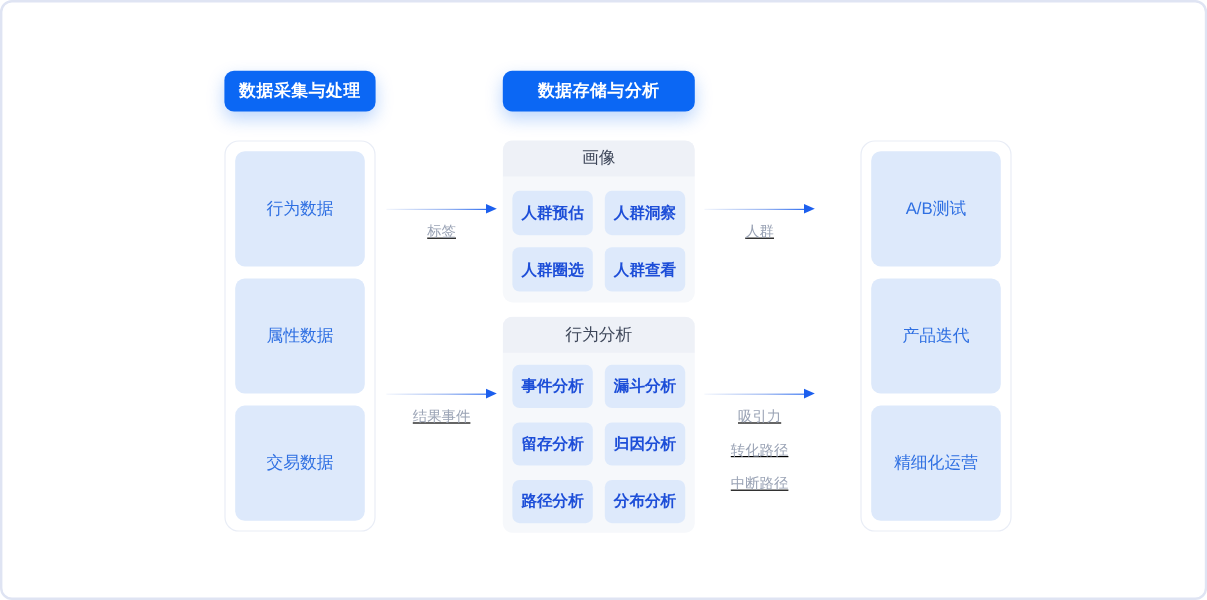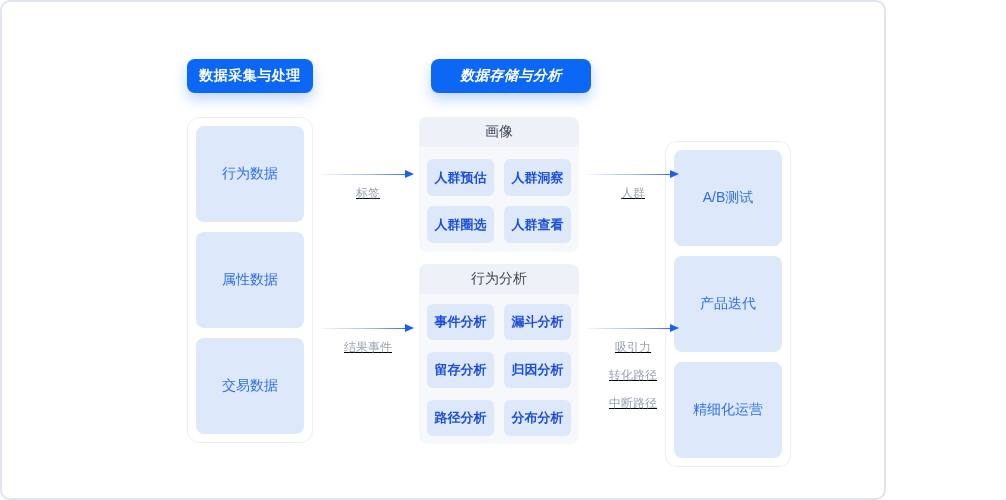--- a/index.html
+++ b/index.html
@@ -1,46 +1,46 @@
 <!DOCTYPE html>
 <html><head>
 <meta charset="utf-8">
 <style>
   * { margin:0; padding:0; box-sizing:border-box; }
   html,body { background:#ffffff; }
   body { font-family:"Liberation Sans","DejaVu Sans",sans-serif; }
 
   .frame {
-    position:relative; width:886px; height:500px;
+    position:relative; width:1006px; height:500px;
     background:#ffffff; border:2px solid #dfe4f3; border-radius:10px;
     overflow:hidden;
     padding-left:48px;
   }
 
   
   .hdr-btn {
     position:absolute; top:57px; height:34px;
     background:#0b67f4; color:#ffffff; border-radius:8px;
     display:flex; align-items:center; justify-content:center;
     font-size:14px; font-weight:700; letter-spacing:0.5px;
     box-shadow:0 6px 14px rgba(11,103,244,0.28);
     cursor:pointer;
   }
   .hdr-btn.b1 { left:185px; width:126px; }
-  .hdr-btn.b2 { left:429px; width:160px;font-style:italic; }
+  .hdr-btn.b2 { left:417px; width:160px; }
   .hdr-btn.b3 { left:683px; width:126px; }
 
   
   .col-card {
     position:absolute; top:115px; width:126px; height:326px;
     background:#ffffff; border:1px solid #e9edf6; border-radius:12px;
     padding:8px; display:flex; flex-direction:column; gap:10px;
   }
   .col-card.left  { left:185px; }
-  .col-card.right { left:663px;margin-top:24px; }
+  .col-card.right { left:715px; }
   .data-box {
     flex:1; background:#dde9fb; border-radius:8px;
     display:flex; align-items:center; justify-content:center;
     color:#2e6fe2; font-size:14px; cursor:pointer;
   }
 
   
   .mid-card {
     position:absolute; left:417px; width:160px;
     background:#f6f8fb; border-radius:8px; overflow:hidden;

